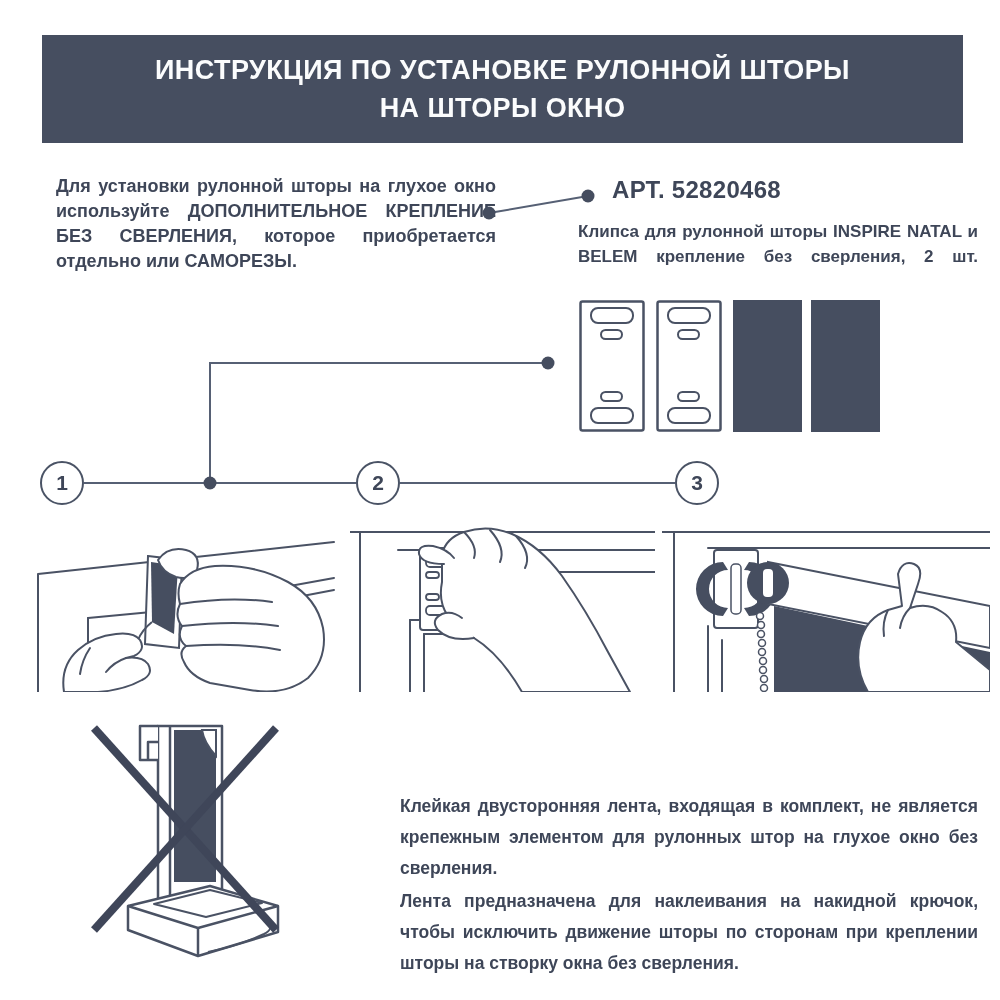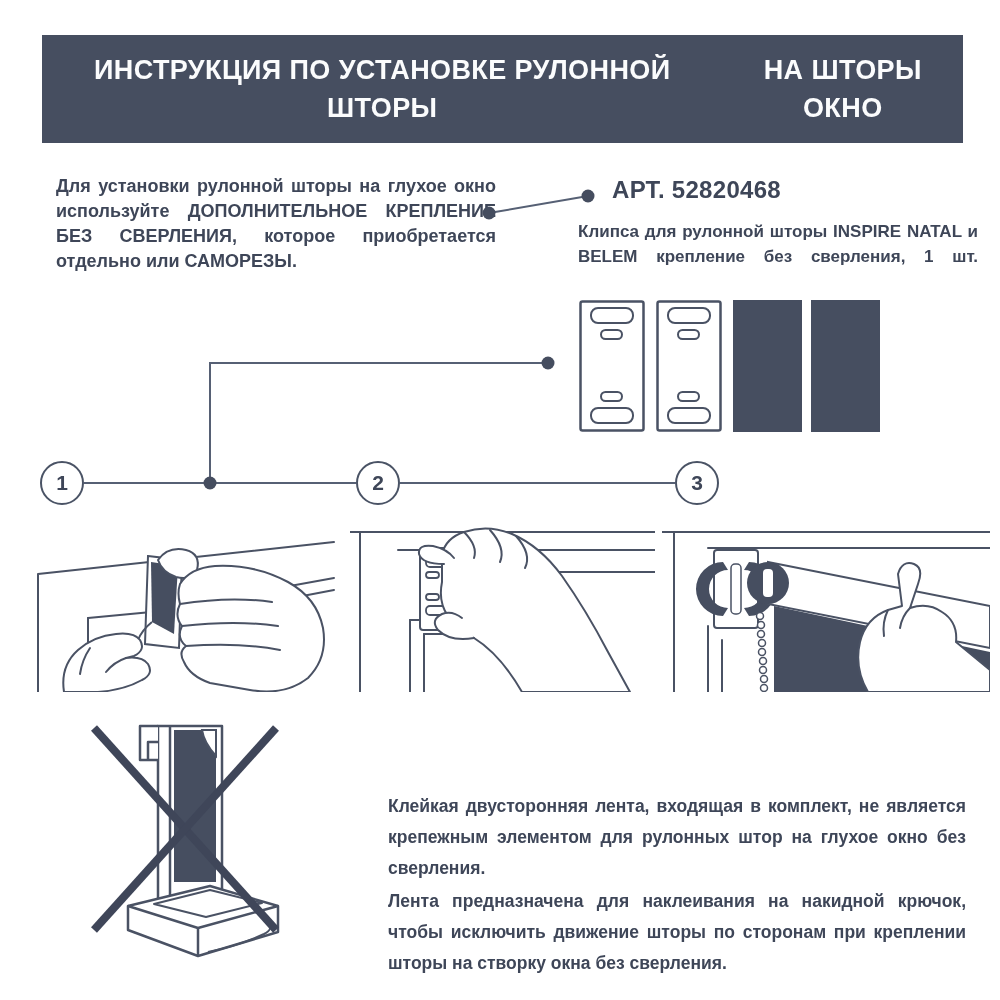--- a/index.html
+++ b/index.html
@@ -4,21 +4,21 @@
 <style>
   html,body{margin:0;padding:0;background:#ffffff;}
   #canvas{
     position:relative;width:1000px;height:1000px;background:#ffffff;
     font-family:"Liberation Sans",sans-serif;color:#3e4658;overflow:hidden;
   }
   .abs{position:absolute;}
   
   #header{
     left:42px;top:35px;width:921px;height:108px;background:#464e60;
-    display:flex;flex-direction:row;justify-content:center;align-items:center;
+    display:flex;flex-direction:column;justify-content:center;align-items:center;
     text-align:center;
   }
   .h-line{color:#fbfcfd;font-size:27px;font-weight:700;line-height:38px;letter-spacing:.4px;}
   
   #intro{
     left:40px;top:174px;width:440px;font-size:18px;line-height:25px;
     font-weight:700;text-align:justify;margin-left:16px;
   }
   
   #art{left:612px;top:176px;font-size:24px;font-weight:700;letter-spacing:.3px;}
@@ -29,39 +29,39 @@
   
   .clip-dark{width:69px;height:132px;background:#464e60;}
   
   .step-circle{
     width:44px;height:44px;border:2.5px solid #4a5365;border-radius:50%;
     display:flex;align-items:center;justify-content:center;background:#fff;
     font-size:21px;font-weight:700;color:#3e4658;box-sizing:border-box;
   }
   
   .note{
-    left:388px;width:578px;font-size:17.5px;line-height:31px;
+    left:400px;width:578px;font-size:17.5px;line-height:31px;
     font-weight:700;text-align:justify;
   }
   svg{display:block;}
 </style>
 </head>
 <body>
 
 <div id="canvas">
 
   <div id="header" class="abs">
     <div class="h-line">ИНСТРУКЦИЯ ПО УСТАНОВКЕ РУЛОННОЙ ШТОРЫ</div>
     <div class="h-line">НА ШТОРЫ ОКНО</div>
   </div>
 
   <div id="intro" class="abs">Для установки рулонной шторы на глухое окно используйте ДОПОЛНИТЕЛЬНОЕ КРЕПЛЕНИЕ БЕЗ СВЕРЛЕНИЯ, которое приобретается отдельно или САМОРЕЗЫ.</div>
 
   <div id="art" class="abs">АРТ. 52820468</div>
-  <div id="desc" class="abs">Клипса для рулонной шторы INSPIRE NATAL и BELEM крепление без сверления, 1 шт.</div>
+  <div id="desc" class="abs">Клипса для рулонной шторы INSPIRE NATAL и BELEM крепление без сверления, 2 шт.</div>
 
   <svg class="abs" style="left:0;top:0" width="1000" height="1000" viewBox="0 0 1000 1000">
     <g stroke="#566074" stroke-width="2" fill="none">
       <line x1="489" y1="213" x2="588" y2="196"></line>
       <polyline points="548,363 210,363 210,483"></polyline>
       <line x1="84" y1="483" x2="356" y2="483"></line>
       <line x1="400" y1="483" x2="675" y2="483"></line>
     </g>
     <g fill="#454d5f">
       <circle cx="489" cy="213" r="6.5"></circle>

